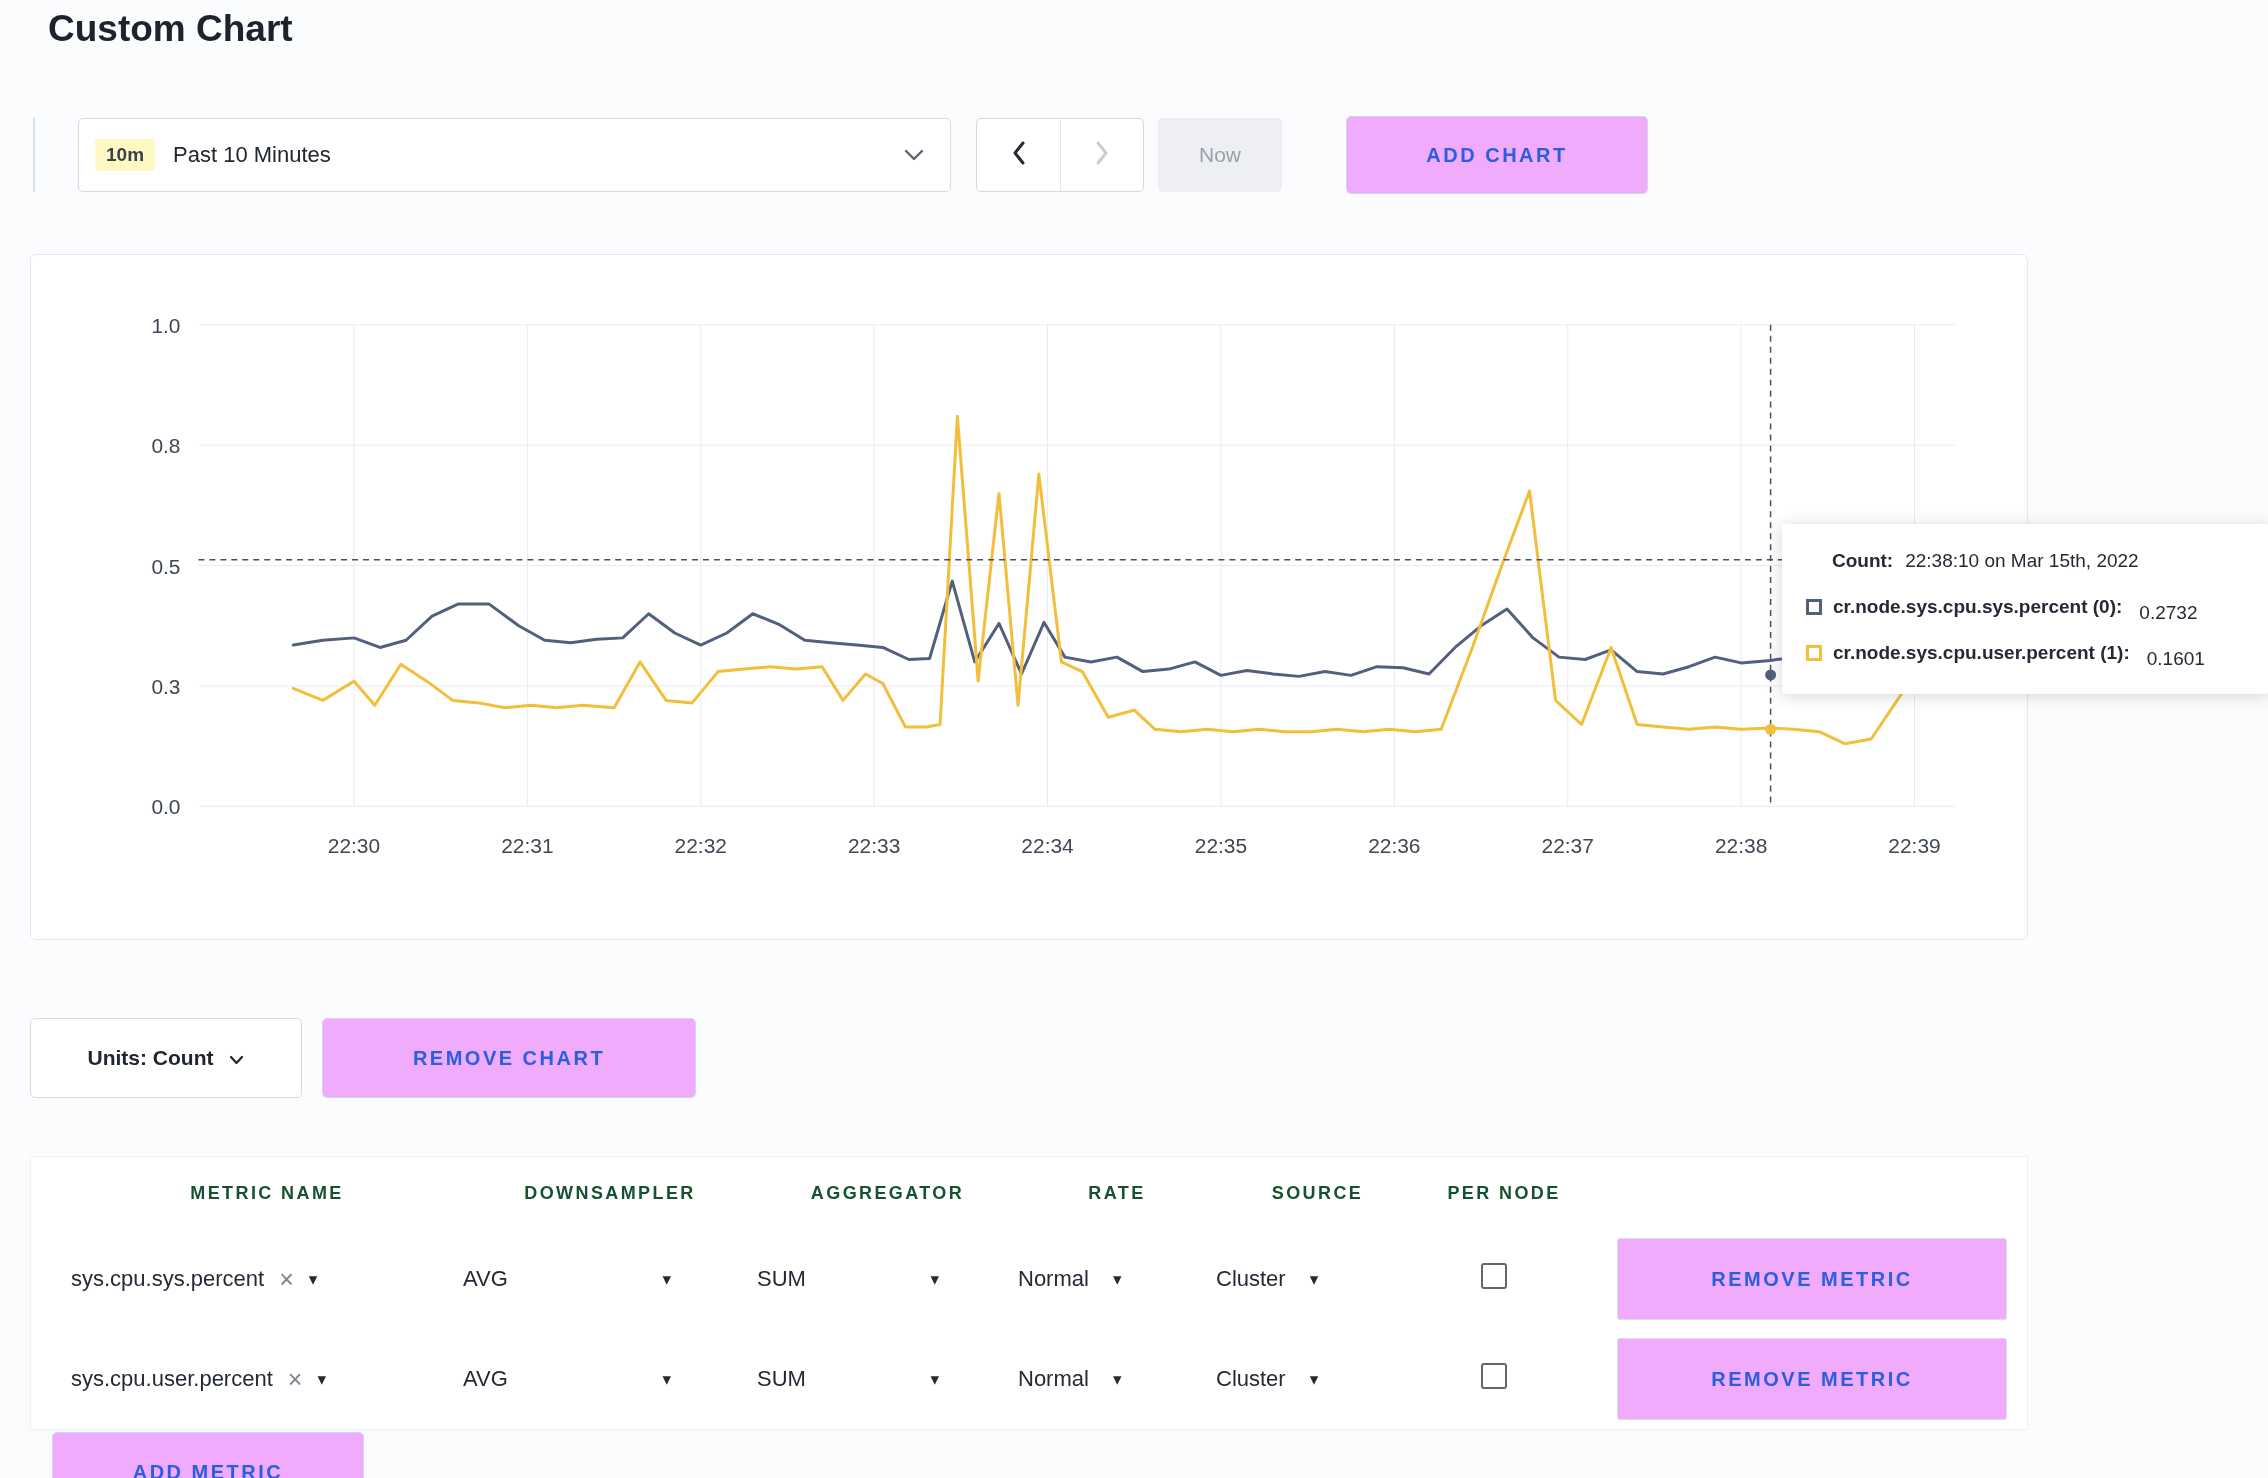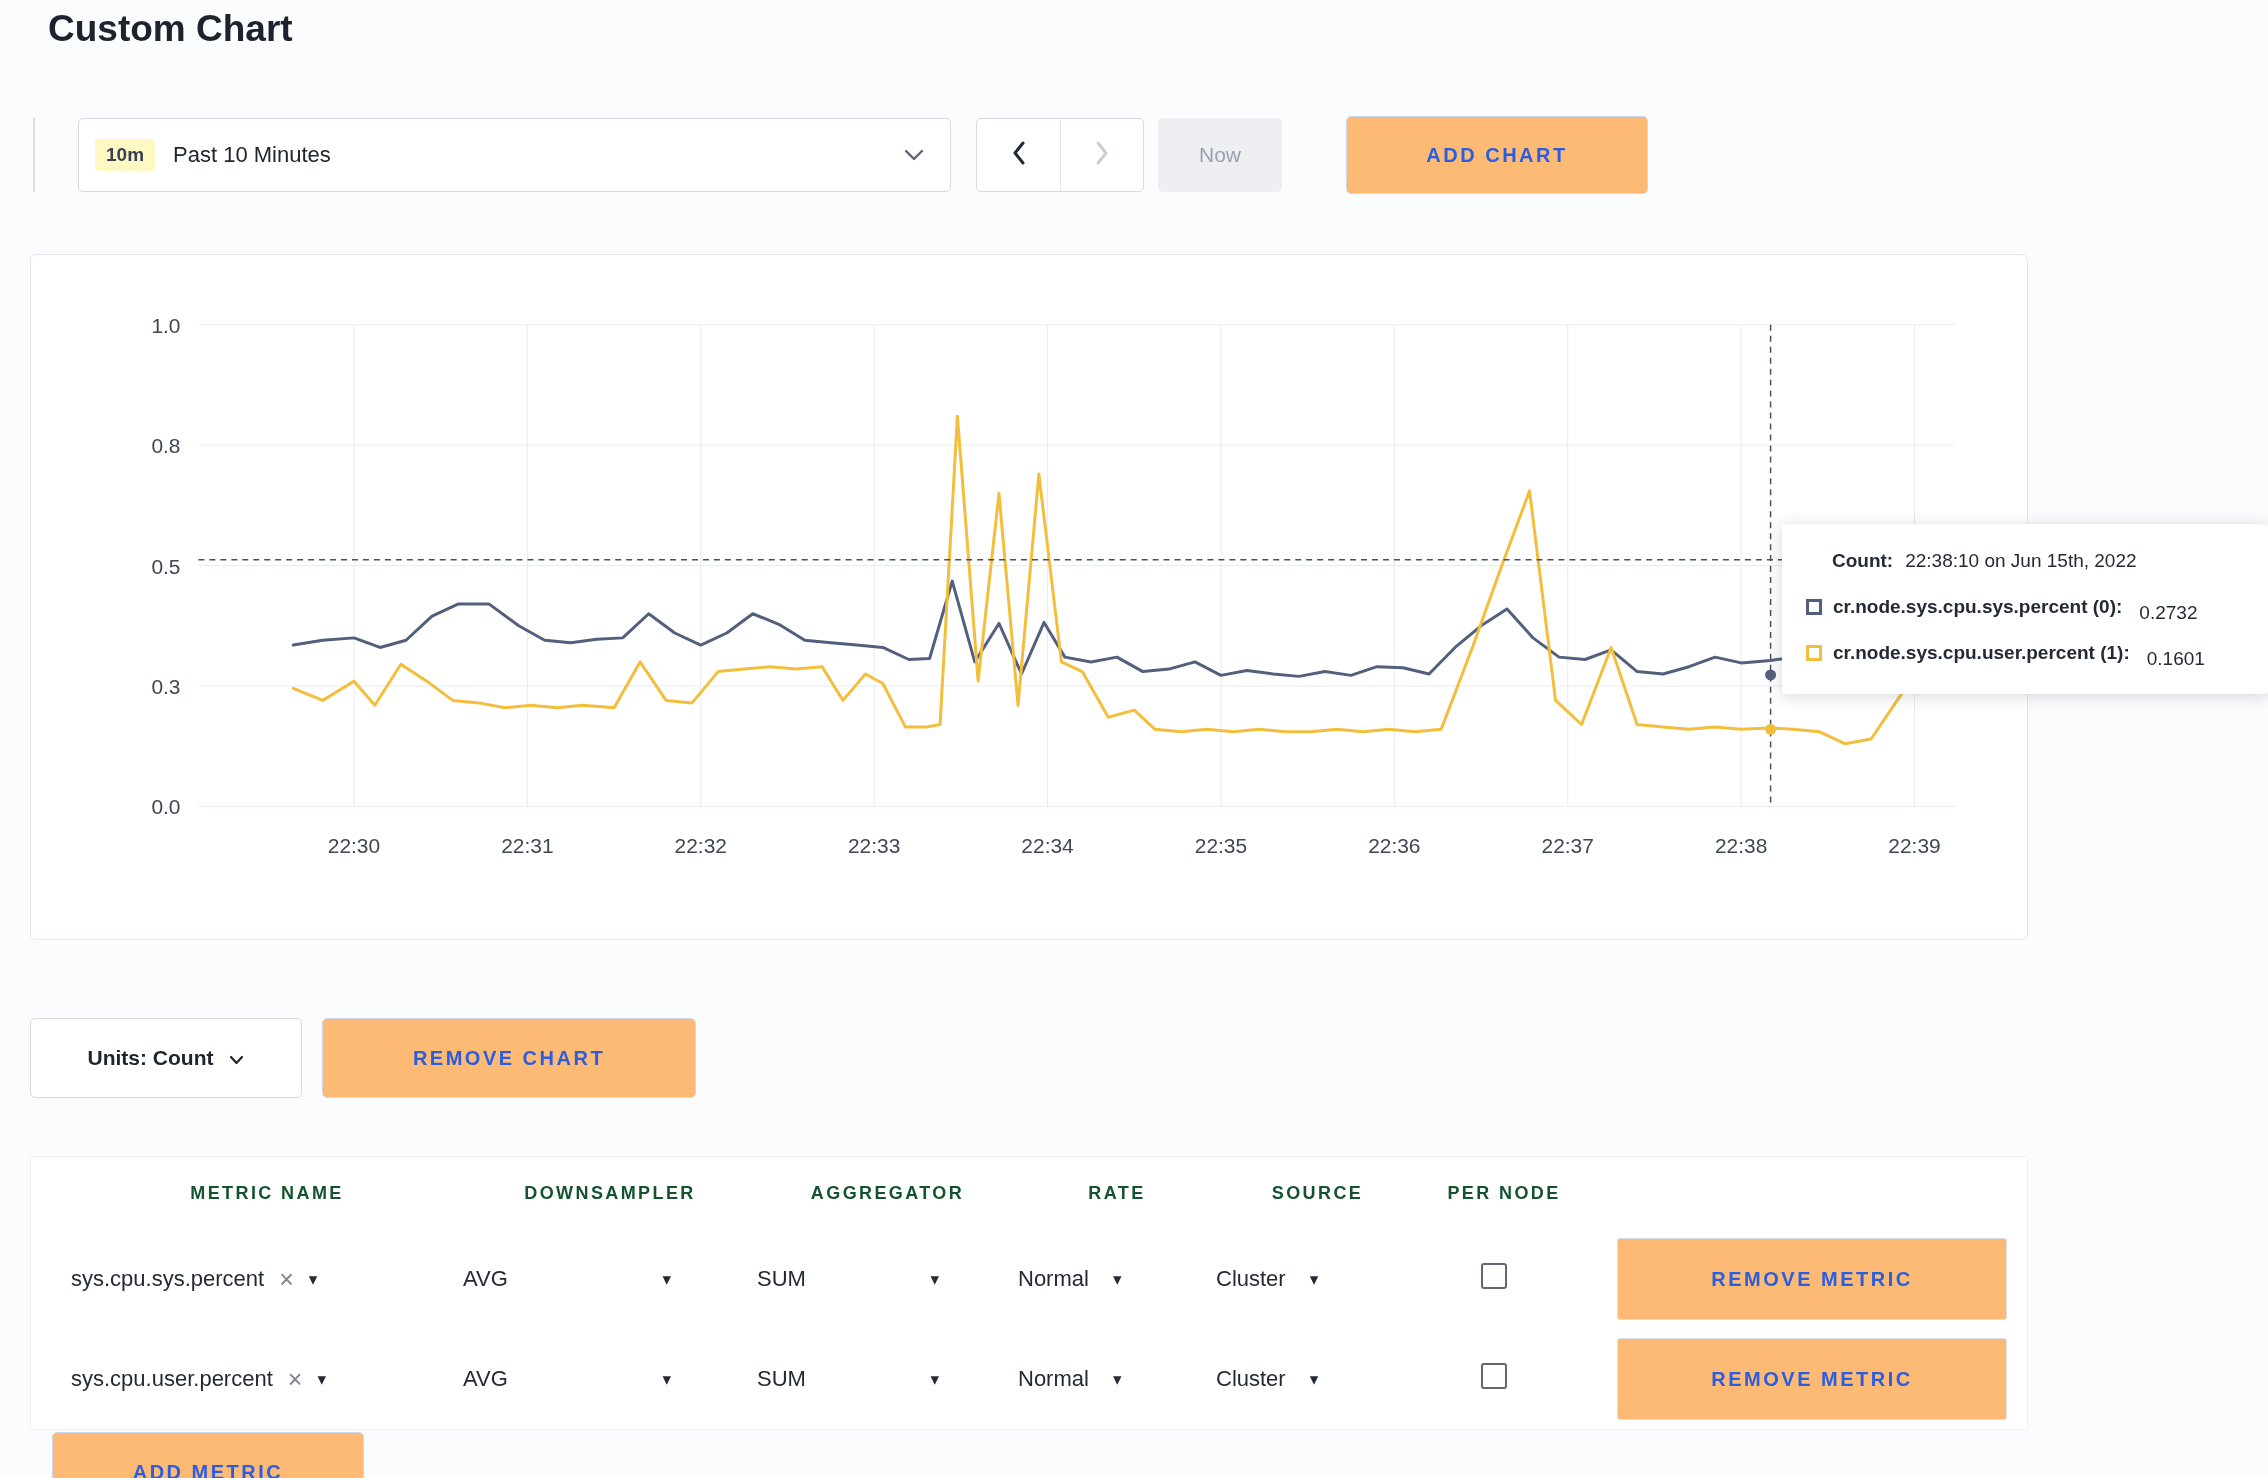--- a/index.html
+++ b/index.html
@@ -45,21 +45,21 @@
   }
   .arrow-btn + .arrow-btn { border-left: 1px solid #e4e7ec; }
 
   .now-btn {
     position: absolute; left: 1158px; top: 118px; width: 124px; height: 74px;
     background: #edeff3; border-radius: 5px; color: #9aa1ac; font-size: 21px;
     display: flex; align-items: center; justify-content: center; cursor: default;
   }
 
   .blue-btn {
-    background: #fdba74; border: 1px solid #ccd7ef; border-radius: 5px;
+    background: #f0abfc; border: 1px solid #ccd7ef; border-radius: 5px;
     color: #2b5de0; font-weight: 700; font-size: 20px; letter-spacing: 2.5px;
     display: flex; align-items: center; justify-content: center; cursor: pointer;
   }
   .add-chart-btn { position: absolute; left: 1346px; top: 116px; width: 302px; height: 78px; }
 
   .chart-panel {
     position: absolute; left: 30px; top: 254px; width: 1998px; height: 686px;
     background: #fff; border: 1px solid #e5e8ee; border-radius: 6px;
   }
   #chart-svg { position: absolute; left: 0; top: 0; width: 100%; height: 100%; }
@@ -195,21 +195,21 @@
         <line x1="166" x2="1928" y1="305.704" y2="305.704" stroke="#44506a" stroke-width="1.5" stroke-dasharray="6 5"></line>
         <line x1="1742.7630000000001" x2="1742.7630000000001" y1="70" y2="553" stroke="#44506a" stroke-width="1.5" stroke-dasharray="6 5"></line>
         <circle cx="1742.7630000000001" cy="421.14099999999996" r="5.5" fill="#52607d"></circle>
         <circle cx="1742.7630000000001" cy="475.72" r="5.5" fill="#f2be3c"></circle>
       </svg>
   </div>
 
   <div class="tooltip">
     <div class="tooltip-time">
       <span class="tt-time-label">Count:</span>
-      <span class="tt-time-value">22:38:10 on Jun 15th, 2022</span>
+      <span class="tt-time-value">22:38:10 on Mar 15th, 2022</span>
     </div>
     <div class="tt-row">
       <span class="swatch" style="border-color: rgb(82, 96, 125);"></span>
       <span class="tt-label">cr.node.sys.cpu.sys.percent (0):</span>
       <span class="tt-value">0.2732</span>
     </div>
     <div class="tt-row">
       <span class="swatch" style="border-color: rgb(242, 190, 60);"></span>
       <span class="tt-label">cr.node.sys.cpu.user.percent (1):</span>
       <span class="tt-value">0.1601</span>

